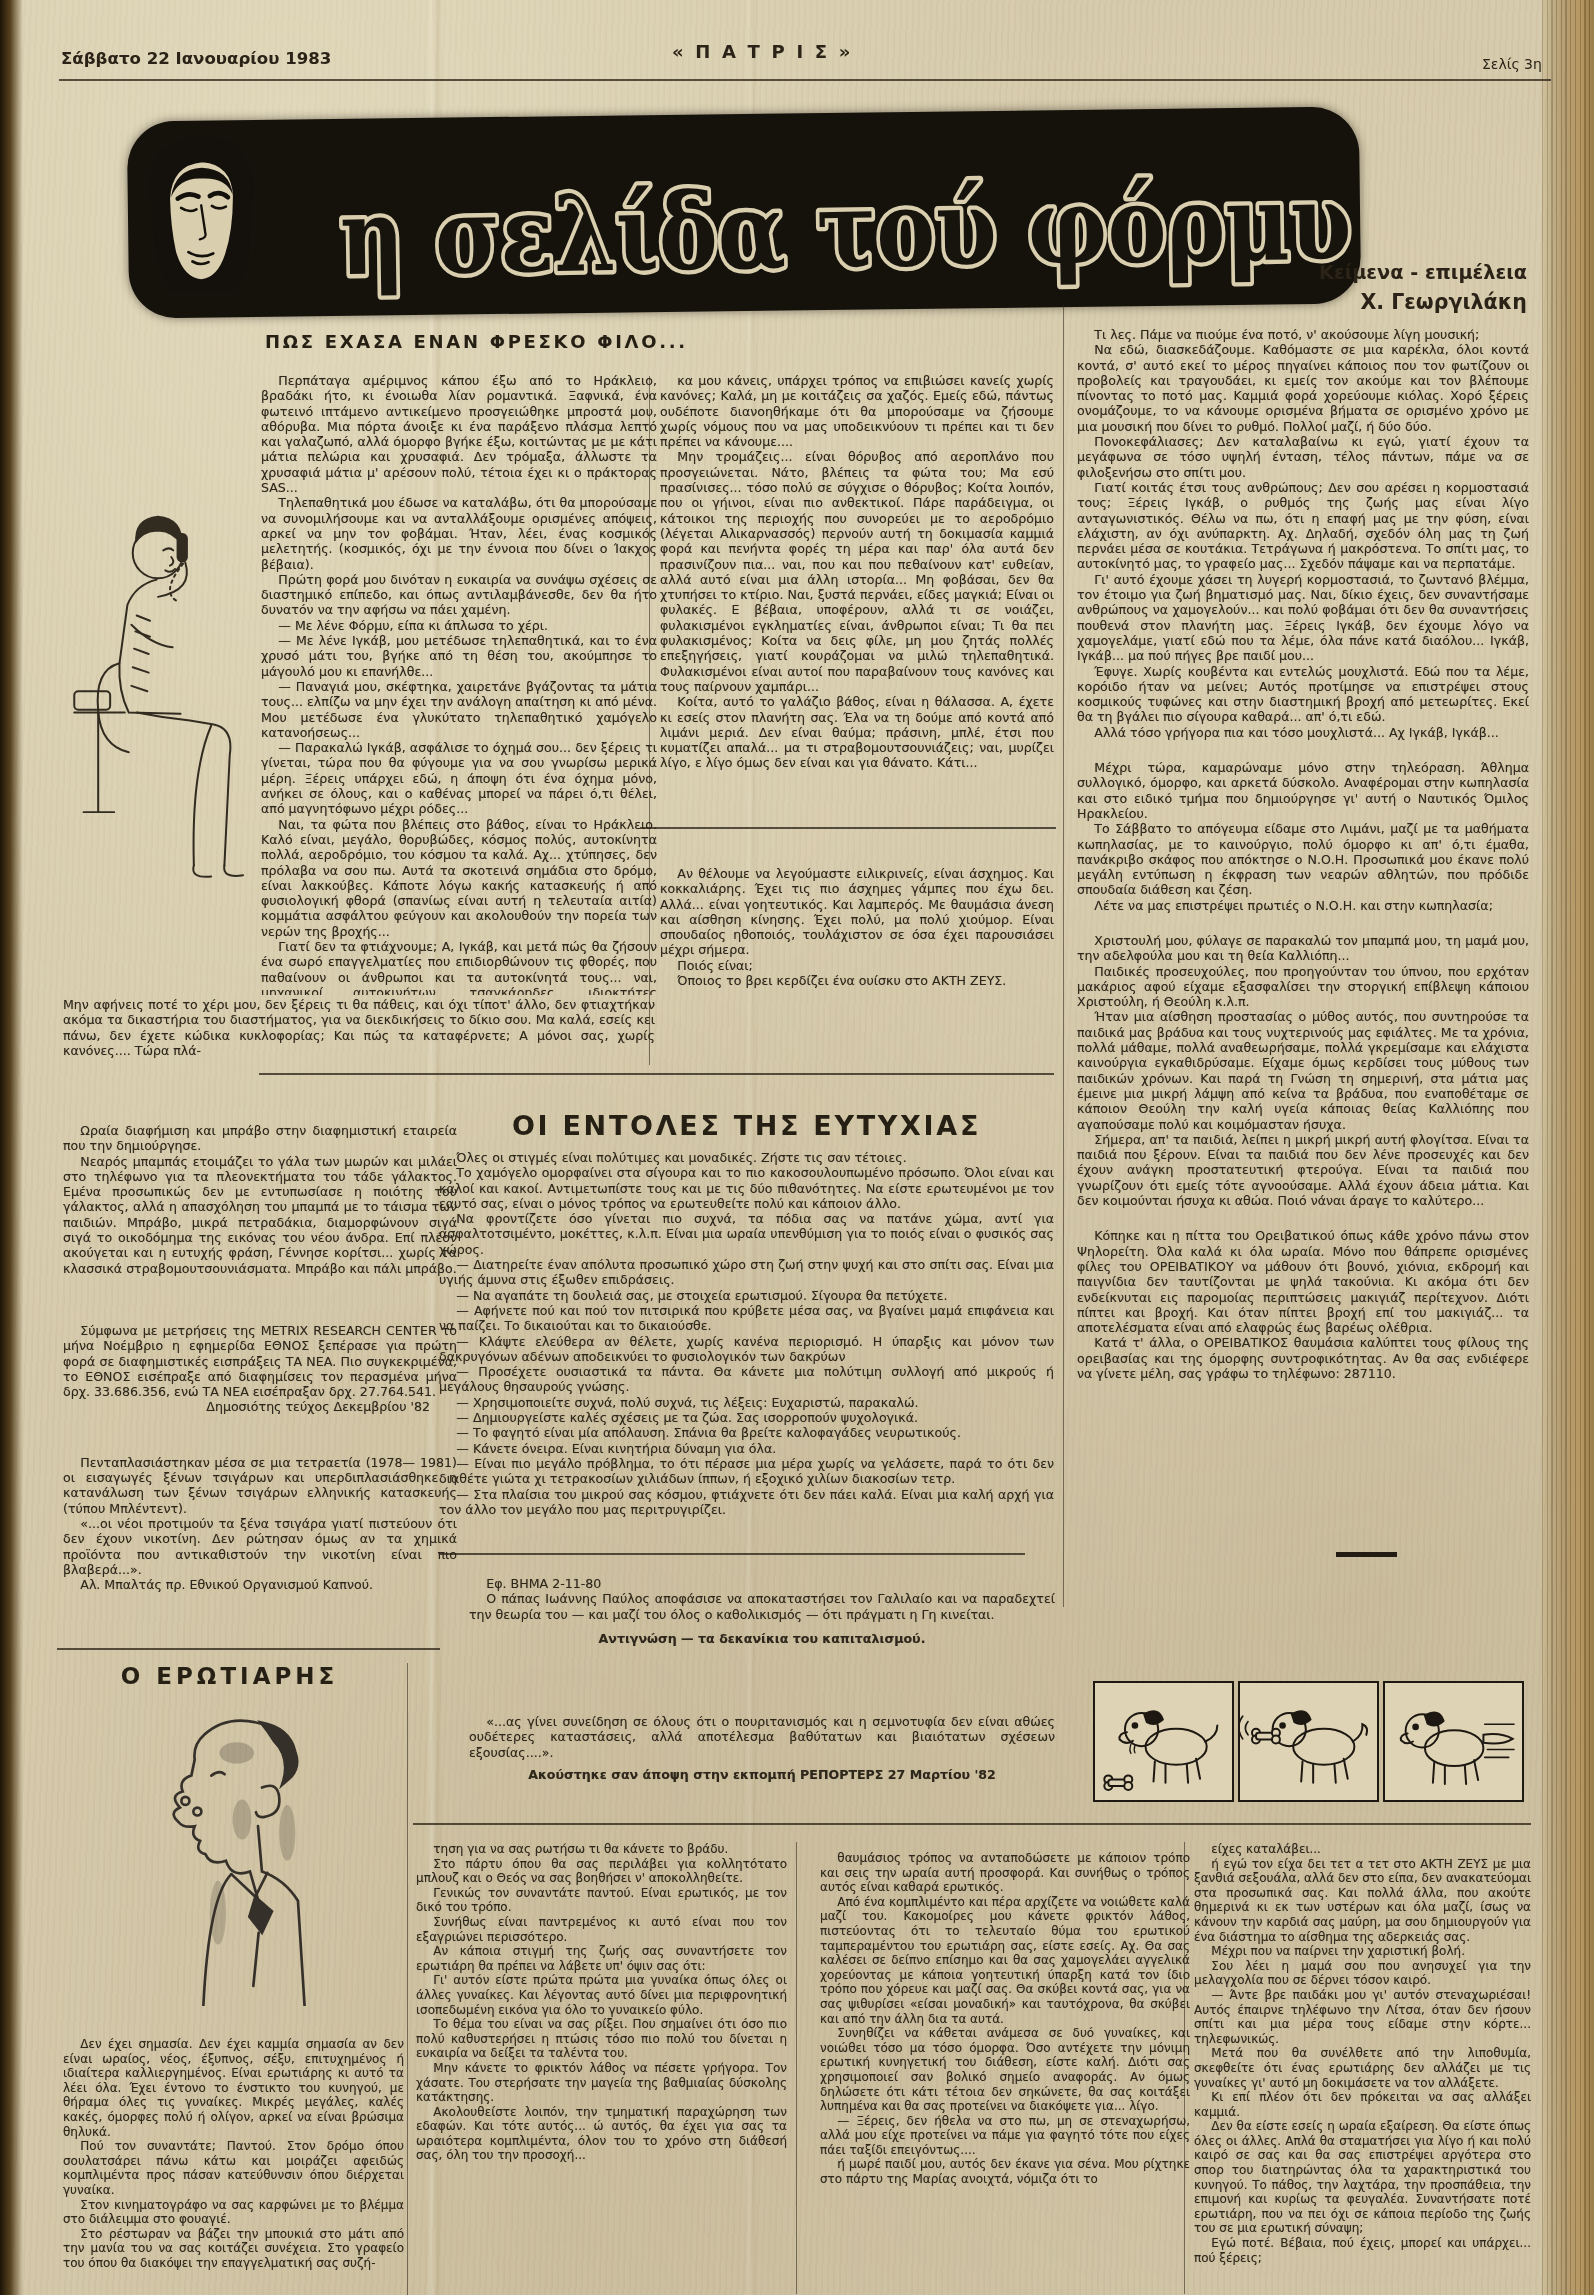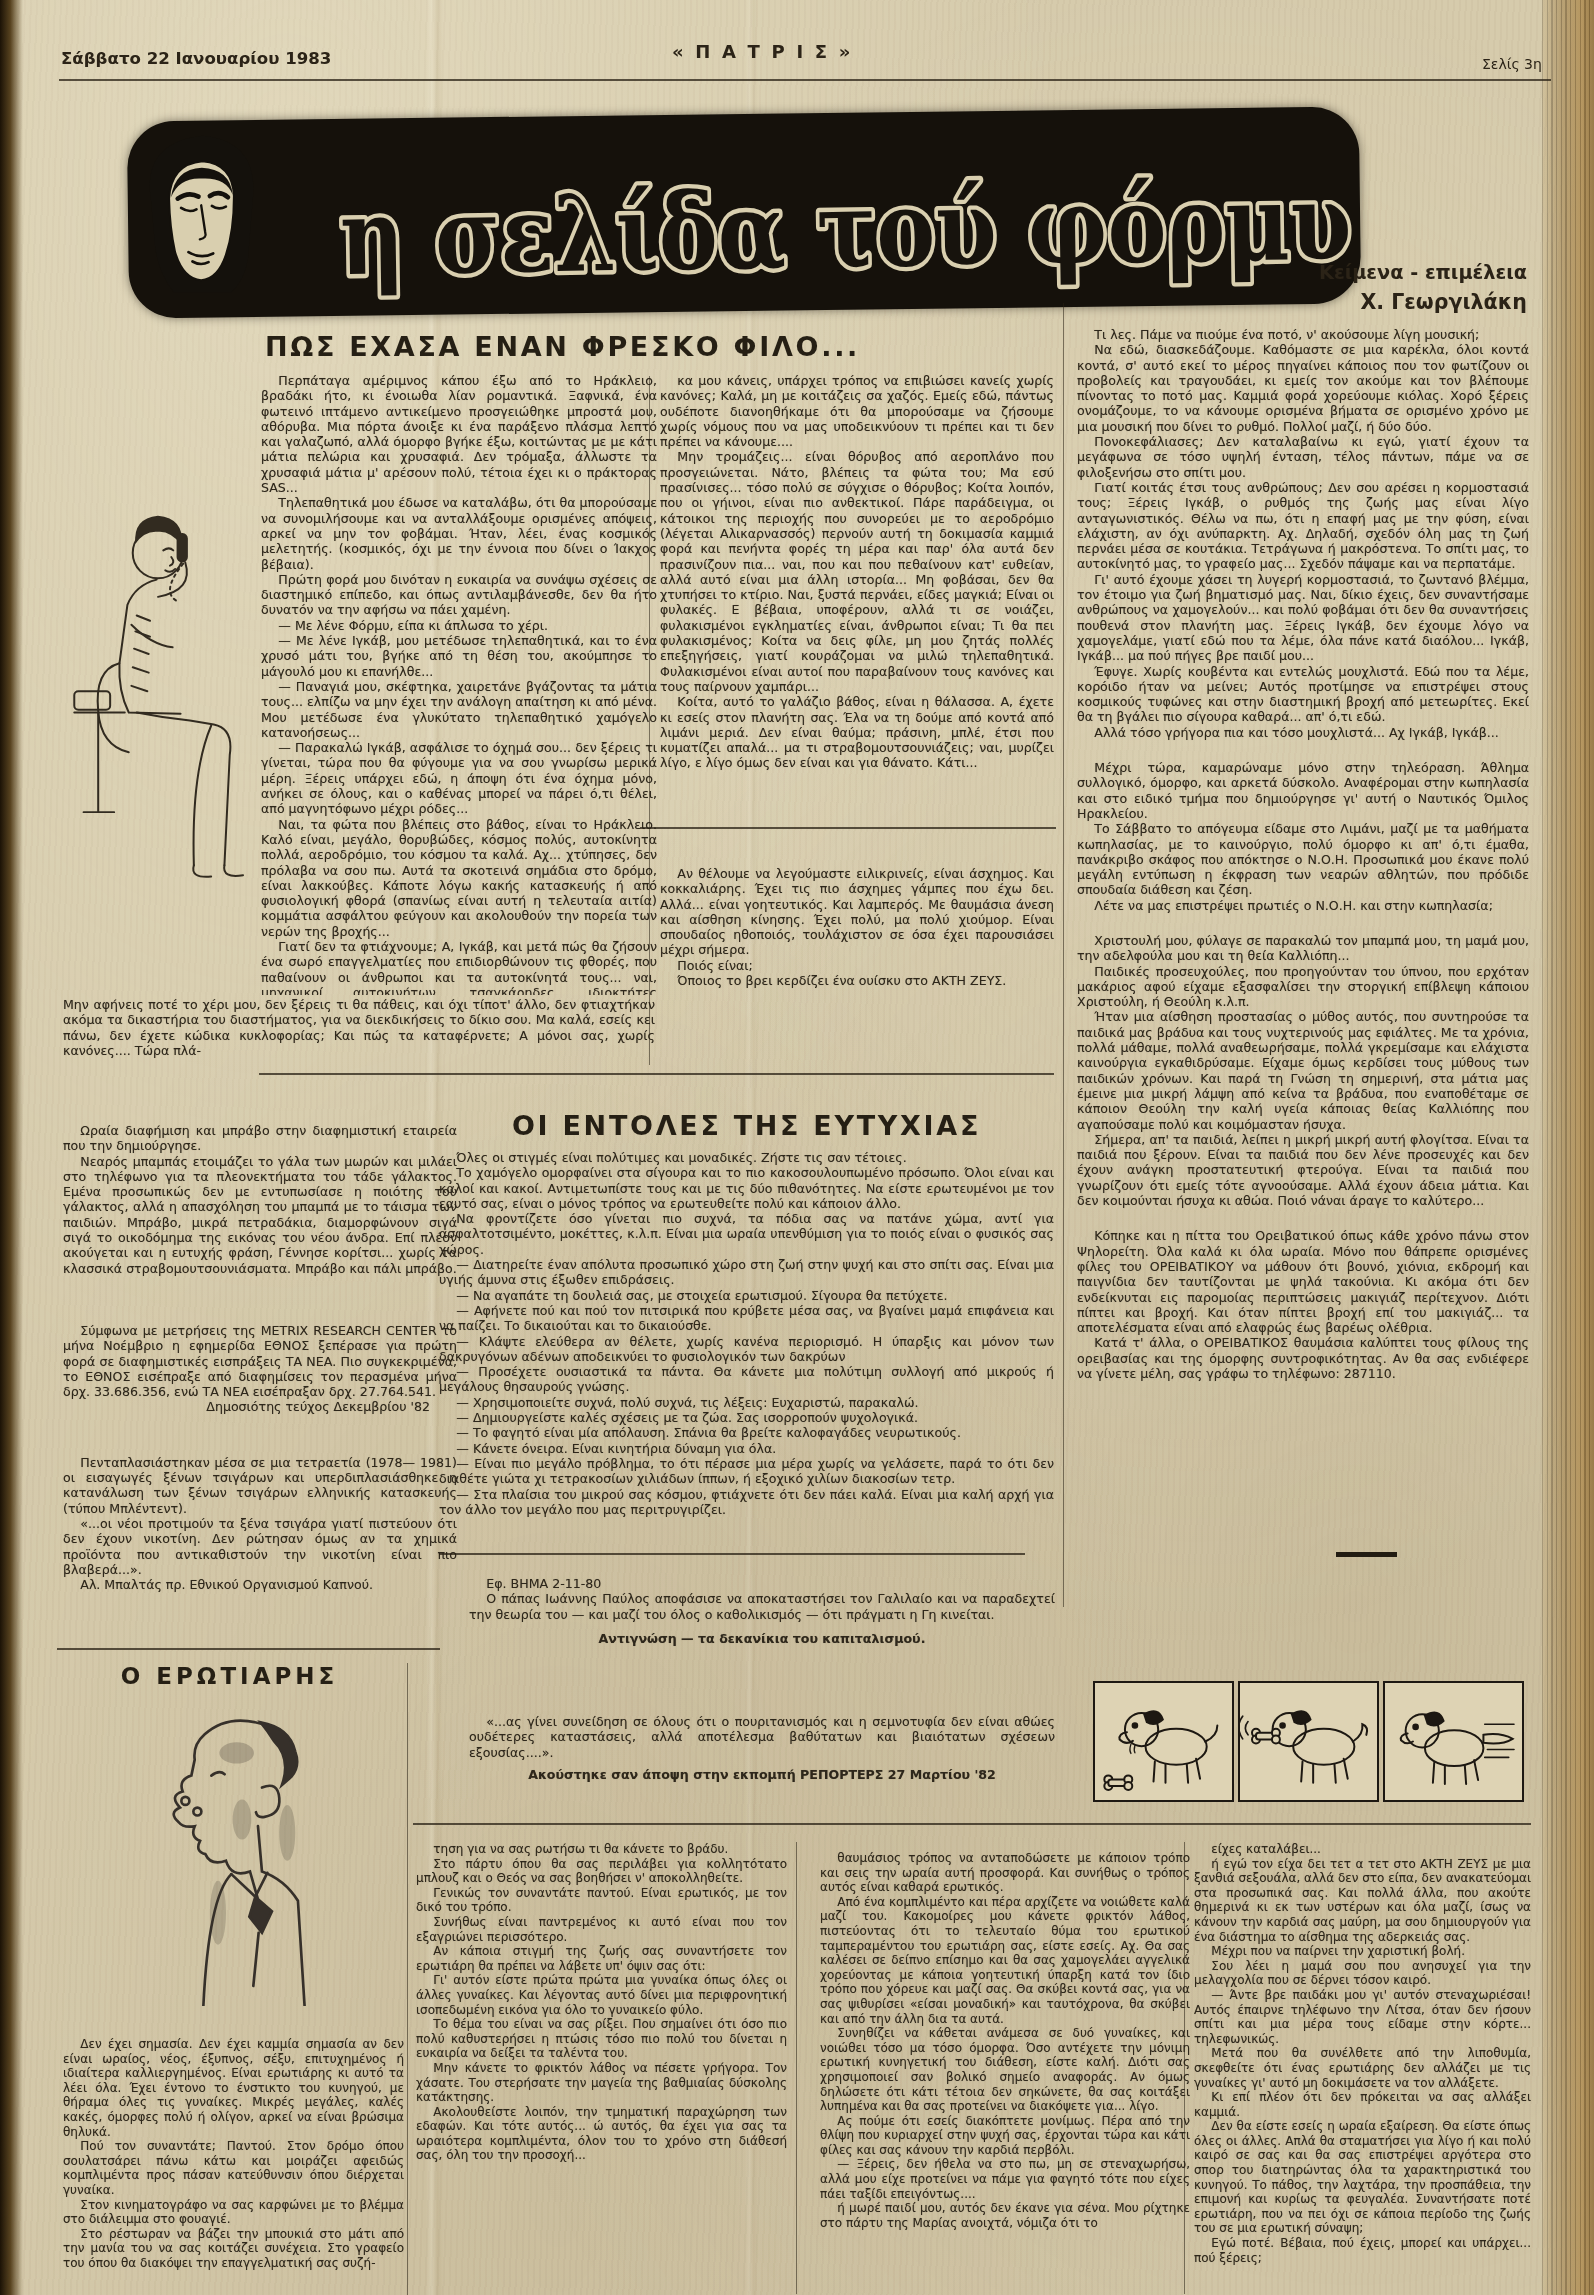--- a/index.html
+++ b/index.html
@@ -60,21 +60,21 @@
     <path d="M84 202 q19 11 37 2 M90 216 q12 7 24 1" stroke="#14110c" stroke-width="4" fill="none" stroke-linecap="round"></path>
   </svg>
 </div>
 <svg class="abs" style="left:313px;top:130px;" width="1065" height="193" viewBox="0 0 1600 290">
   <text x="40" y="205" transform="rotate(-0.9 800 140)" font-family="DejaVu Serif, serif" font-weight="bold" font-size="158" fill="#17130d" stroke="#d9cfaf" stroke-width="13" paint-order="stroke" stroke-linejoin="round" textLength="1520" lengthAdjust="spacingAndGlyphs">η σελίδα τού φόρμυ</text>
 </svg>
 
 <div class="abs bold right" style="left:1228px;top:261px;width:299px;font-size:19.3px;color:#2b2317;">Κείμενα - επιμέλεια</div>
 <div class="abs bold right" style="left:1228px;top:290px;width:299px;font-size:20.6px;color:#2b2317;">Χ. Γεωργιλάκη</div>
 
-<div class="abs headline" style="left:265px;top:331px;width:719px;font-size:27px;">ΠΩΣ ΕΧΑΣΑ ΕΝΑΝ ΦΡΕΣΚΟ ΦΙΛΟ...</div>
+<div class="abs headline" style="left:265px;top:331px;width:719px;font-size:18px;">ΠΩΣ ΕΧΑΣΑ ΕΝΑΝ ΦΡΕΣΚΟ ΦΙΛΟ...</div>
 
 <div class="abs" style="left:57px;top:489px;">
   <svg width="194" height="429" viewBox="0 0 292 645">
     <g stroke="#322b20" stroke-width="3" fill="none" stroke-linecap="round">
       <circle cx="152" cy="96" r="38"></circle>
       <path d="M118 82 Q114 44 152 40 Q192 44 188 84 Q170 62 152 64 Q132 62 118 82 Z" fill="#322b20" stroke="none"></path>
       <path d="M160 92 q9 -6 15 0 M172 102 q7 9 -2 13 M163 122 q9 5 15 -2"></path>
       <rect x="180" y="66" width="17" height="44" rx="8" fill="#322b20" stroke="none"></rect>
       <path d="M150 136 Q118 144 106 174 L94 262 Q92 304 108 336 L186 338"></path>
       <path d="M152 162 Q206 152 193 110"></path>
@@ -298,21 +298,20 @@
     <p>Γι' αυτόν είστε πρώτα πρώτα μια γυναίκα όπως όλες οι άλλες γυναίκες. Και λέγοντας αυτό δίνει μια περιφρονητική ισοπεδωμένη εικόνα για όλο το γυναικείο φύλο.</p>
     <p>Το θέμα του είναι να σας ρίξει. Που σημαίνει ότι όσο πιο πολύ καθυστερήσει η πτώσις τόσο πιο πολύ του δίνεται η ευκαιρία να δείξει τα ταλέντα του.</p>
     <p>Μην κάνετε το φρικτόν λάθος να πέσετε γρήγορα. Τον χάσατε. Του στερήσατε την μαγεία της βαθμιαίας δύσκολης κατάκτησης.</p>
     <p>Ακολουθείστε λοιπόν, την τμηματική παραχώρηση των εδαφών. Και τότε αυτός... ώ αυτός, θα έχει για σας τα ωραιότερα κομπλιμέντα, όλον του το χρόνο στη διάθεσή σας, όλη του την προσοχή...</p>
   </div>
 <div class="abs rule-v" style="left:796px;top:1842px;height:452px;"></div>
 <div class="abs txt small" style="left:820px;top:1842px;width:370px;height:451px;margin-top:9px;">
     <p>θαυμάσιος τρόπος να ανταποδώσετε με κάποιον τρόπο και σεις την ωραία αυτή προσφορά. Και συνήθως ο τρόπος αυτός είναι καθαρά ερωτικός.</p>
     <p>Από ένα κομπλιμέντο και πέρα αρχίζετε να νοιώθετε καλά μαζί του. Κακομοίρες μου κάνετε φρικτόν λάθος, πιστεύοντας ότι το τελευταίο θύμα του ερωτικού ταμπεραμέντου του ερωτιάρη σας, είστε εσείς. Αχ. Θα σας καλέσει σε δείπνο επίσημο και θα σας χαμογελάει αγγελικά χορεύοντας με κάποια γοητευτική ύπαρξη κατά τον ίδιο τρόπο που χόρευε και μαζί σας. Θα σκύβει κοντά σας, για να σας ψιθυρίσει «είσαι μοναδική» και ταυτόχρονα, θα σκύβει και από την άλλη δια τα αυτά.</p>
     <p>Συνηθίζει να κάθεται ανάμεσα σε δυό γυναίκες, και νοιώθει τόσο μα τόσο όμορφα. Όσο αντέχετε την μόνιμη ερωτική κυνηγετική του διάθεση, είστε καλή. Διότι σας χρησιμοποιεί σαν βολικό σημείο αναφοράς. Αν όμως δηλώσετε ότι κάτι τέτοια δεν σηκώνετε, θα σας κοιτάξει λυπημένα και θα σας προτείνει να διακόψετε για... λίγο.</p>
-    <p>Ας πούμε ότι εσείς διακόπτετε μονίμως. Πέρα από την θλίψη που κυριαρχεί στην ψυχή σας, έρχονται τώρα και κάτι φίλες και σας κάνουν την καρδιά περβόλι.</p>
     <p>— Ξέρεις, δεν ήθελα να στο πω, μη σε στεναχωρήσω, αλλά μου είχε προτείνει να πάμε για φαγητό τότε που είχες πάει ταξίδι επειγόντως....</p>
     <p>ή μωρέ παιδί μου, αυτός δεν έκανε για σένα. Μου ρίχτηκε στο πάρτυ της Μαρίας ανοιχτά, νόμιζα ότι το</p>
   </div>
 <div class="abs rule-v" style="left:1184px;top:1842px;height:452px;"></div>
 <div class="abs txt small" style="left:1194px;top:1842px;width:337px;height:451px;">
     <p>είχες καταλάβει...</p>
     <p>ή εγώ τον είχα δει τετ α τετ στο ΑΚΤΗ ΖΕΥΣ με μια ξανθιά σεξουάλα, αλλά δεν στο είπα, δεν ανακατεύομαι στα προσωπικά σας. Και πολλά άλλα, που ακούτε θημερινά κι εκ των υστέρων και όλα μαζί, ίσως να κάνουν την καρδιά σας μαύρη, μα σου δημιουργούν για ένα διάστημα το αίσθημα της αδερκειάς σας.</p>
     <p>Μέχρι που να παίρνει την χαριστική βολή.</p>
     <p>Σου λέει η μαμά σου που ανησυχεί για την μελαγχολία που σε δέρνει τόσον καιρό.</p>
     <p>— Άντε βρε παιδάκι μου γι' αυτόν στεναχωριέσαι! Αυτός έπαιρνε τηλέφωνο την Λίτσα, όταν δεν ήσουν σπίτι και μια μέρα τους είδαμε στην κόρτε... τηλεφωνικώς.</p>

